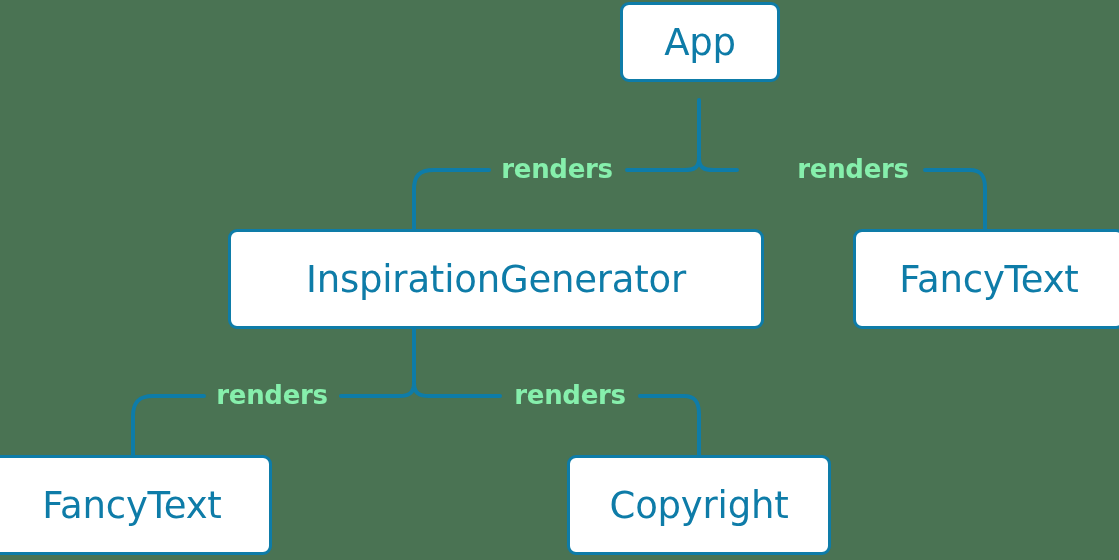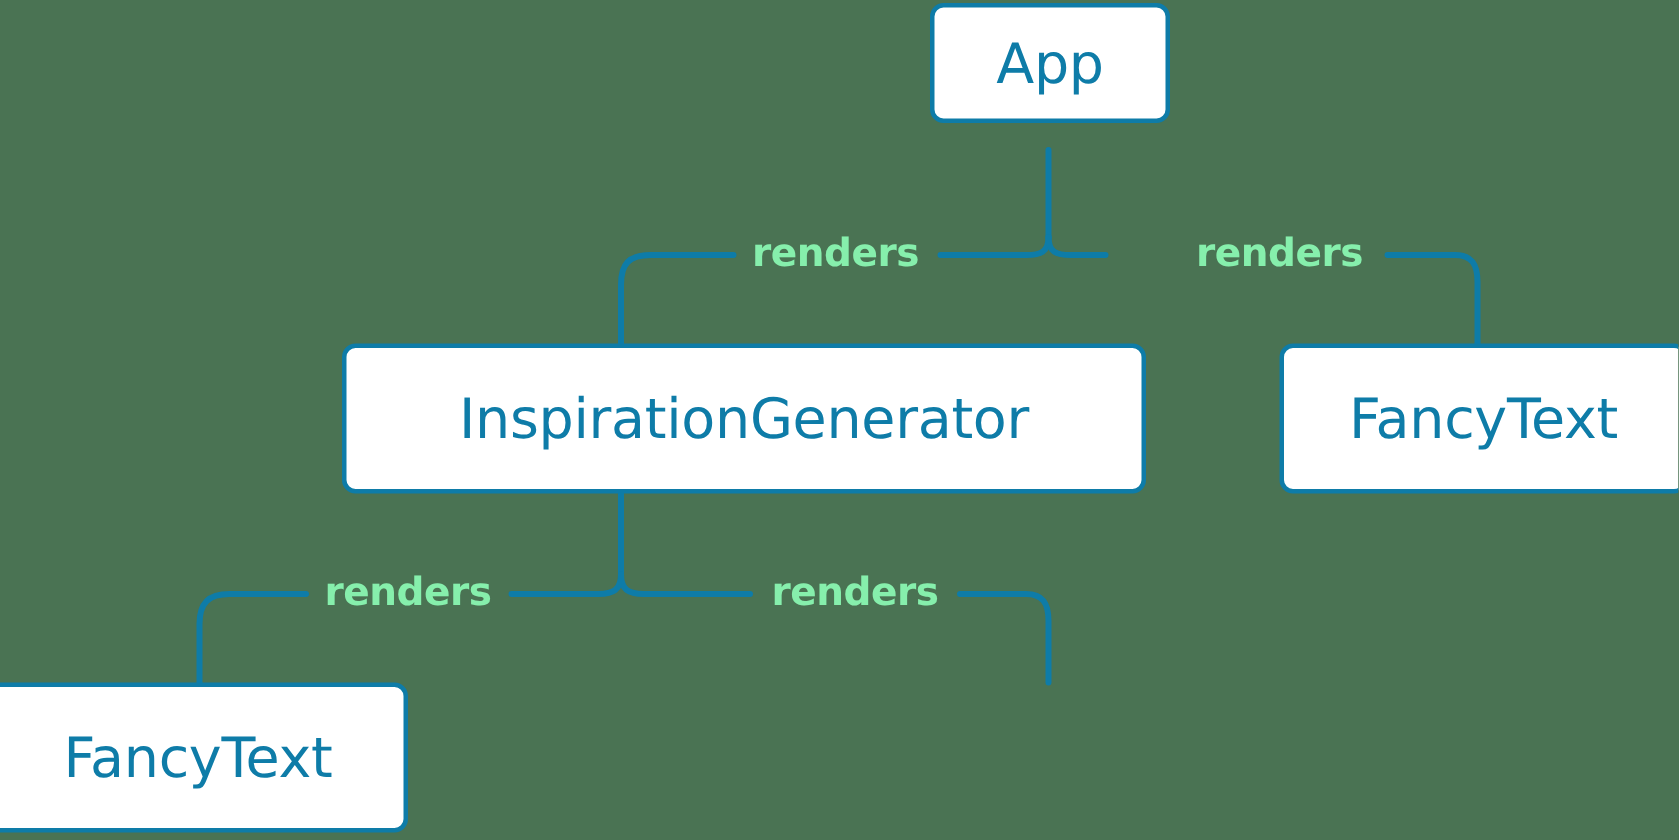--- a/index.html
+++ b/index.html
@@ -84,20 +84,23 @@
   </div>
 
   <div class="node" style="left:853px; top:229px; width:272px; height:100px;">
     <span>FancyText</span>
   </div>
 
   <div class="node" style="left:-8px; top:455px; width:280px; height:100px;">
     <span>FancyText</span>
   </div>
 
+  <div class="node" style="left:567px; top:455px; width:264px; height:100px;">
+    <span>Copyright</span>
+  </div>
 
   <div class="edge-label" style="left:557px; top:169px;">renders</div>
 
   <div class="edge-label" style="left:853px; top:169px;">renders</div>
 
   <div class="edge-label" style="left:272px; top:395px;">renders</div>
 
   <div class="edge-label" style="left:570px; top:395px;">renders</div>
 
 </div>

